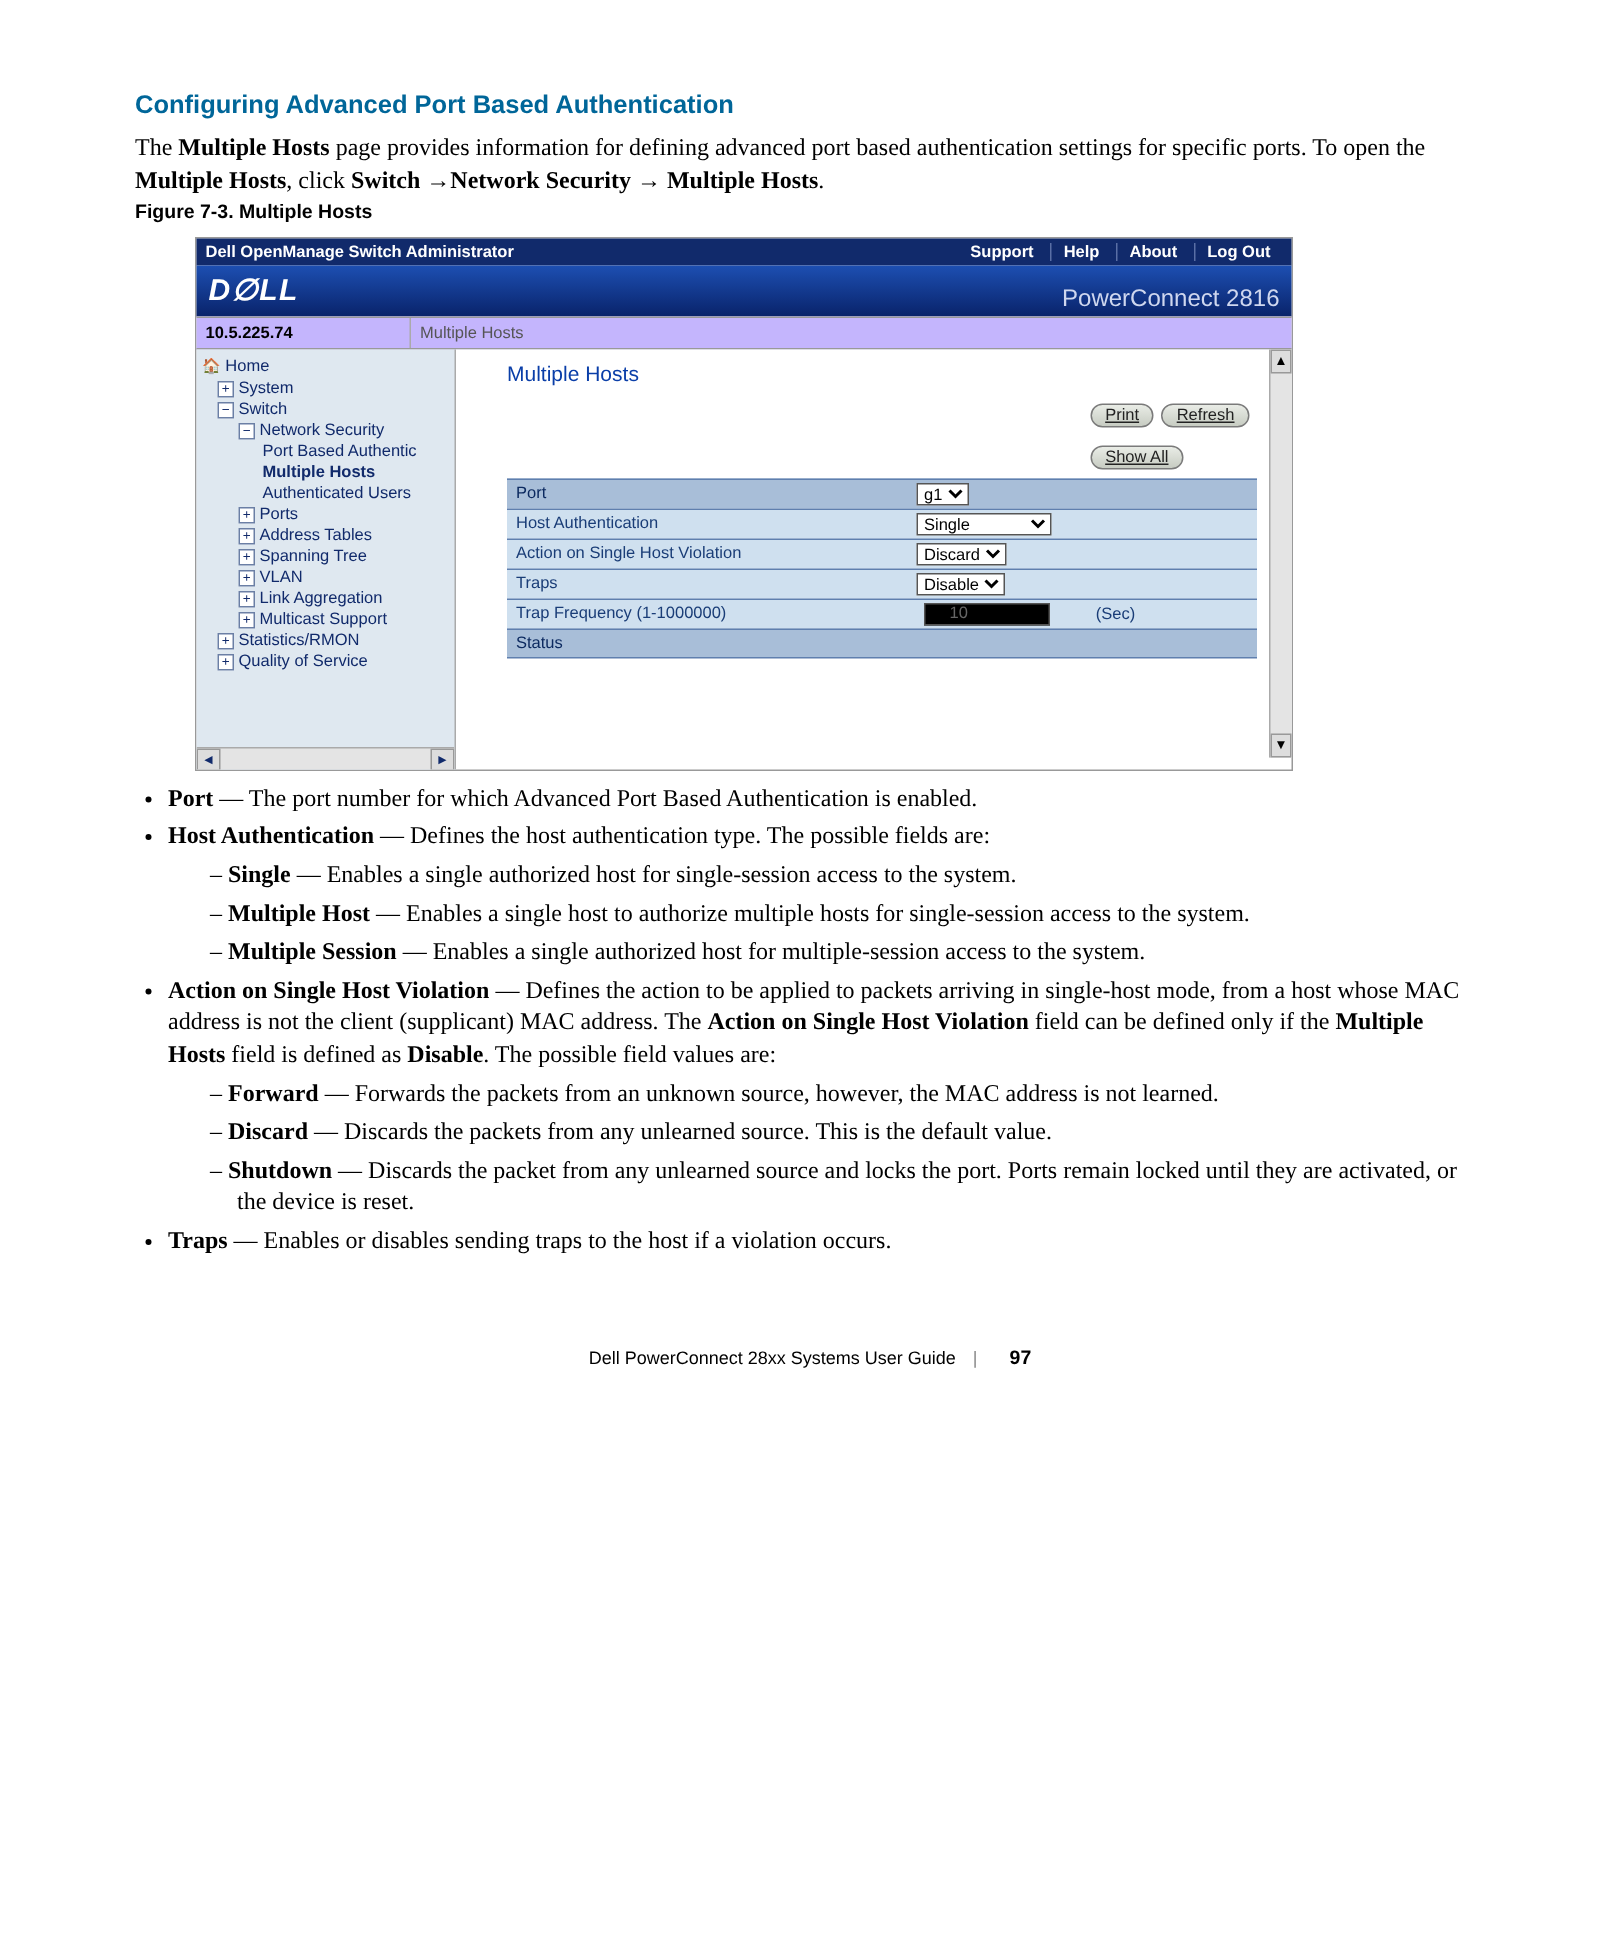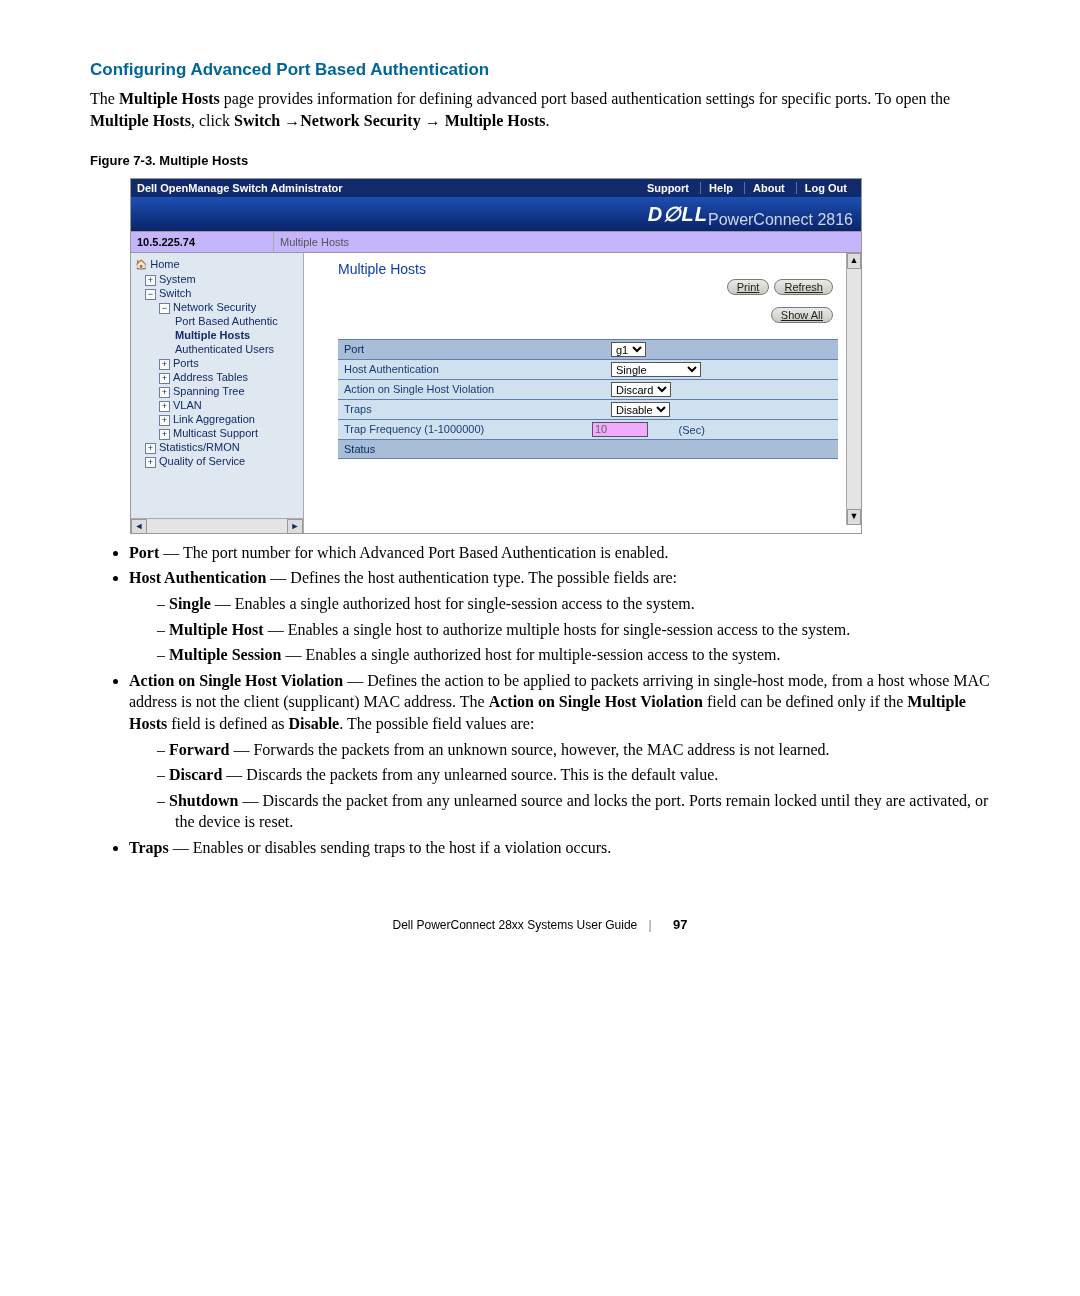--- a/index.html
+++ b/index.html
@@ -15,21 +15,20 @@
   .section-title {
     font-family: Arial, Helvetica, sans-serif;
     font-weight: bold;
     color: #006699;
     font-size: 17px;
     margin-bottom: 8px;
   }
   .intro {
     font-size: 16px;
     line-height: 1.4;
-    margin-bottom: 20px;
   }
   .figure-caption {
     font-family: Arial, Helvetica, sans-serif;
     font-weight: bold;
     font-size: 13px;
     margin-bottom: 10px;
   }
   
   .shot {
     border: 1px solid #999;
@@ -58,21 +57,21 @@
     padding: 0 8px;
     border-left: 1px solid #5a6fa5;
     font-size: 11px;
   }
   .titlebar .links a:first-child { border-left: none; }
   .logo-row {
     background: linear-gradient(#1d4fb2, #09236a);
     color: #fff;
     padding: 4px 8px;
     display: flex;
-    justify-content: flex-end;
+    justify-content: space-between;
     align-items: center;
     height: 26px;
   }
   .logo {
     font-family: Arial, sans-serif;
     font-weight: bold;
     font-style: italic;
     font-size: 20px;
     letter-spacing: 1px;
     color: #fff;
@@ -127,21 +126,21 @@
     height: 272px;
     box-sizing: border-box;
   }
   .content-scroll {
     position:absolute; top:0; right:0; bottom:0; width:14px;
     background:#e4e4e4; border-left:1px solid #aaa;
     display:flex; flex-direction:column; justify-content:space-between;
   }
   .content-scroll .arrow { height:14px; background:#ddd; border:1px solid #999; font-size:9px; line-height:12px; text-align:center; }
   .panel-title { color:#0a3ea8; font-size:14px; font-weight:normal; }
-  .panel-actions { position:absolute; top:26px; right:28px; text-align:right; }
+  .panel-actions { position:absolute; top:36px; right:28px; text-align:left; }
   .pbtn {
     display:inline-block;
     background:linear-gradient(#e9ece6,#c7ccc2);
     border:1px solid #7a7a7a;
     border-radius:9px;
     padding:1px 9px;
     font-size:11px;
     color:#222;
     text-decoration:underline;
     margin-left:2px;
@@ -161,36 +160,36 @@
     height:14px;
   }
   .form-table .hdr td { background:#a8bed8; color:#0c2a60; font-weight:normal; }
   .form-table td.c2 { width:240px; }
   .sel {
     font-size:11px; background:#fff; border:1px solid #555;
     height:15px;
     margin-left:19px;
   }
   .inp {
-    font-size:11px; border:1px solid #555; padding:0 2px; width:50px; height:13px;
-    background:#f0abfc; color:#666;
+    font-size:11px; border:1px solid #555; padding:0 16px; width:50px; height:13px;
+    background:#000000; color:#666;margin-left:24px;
   }
   .apply-wrap { text-align:center; margin-top:12px; }
   .apply {
     display:inline-block;
     background:linear-gradient(#e9ece6,#c7ccc2);
     border:1px solid #7a7a7a;
     border-radius:10px;
     padding:2px 12px;
     font-size:11px;
     text-decoration:underline;
   }
   
   ul.doc { margin: 6px 0 0 10px; padding:0; }
-  ul.doc > li { margin: 4px 0 4px 29px; line-height:1.35; }
+  ul.doc > li { margin: 4px 0 4px 12px; line-height:1.35; }
   ul.sub { list-style: none; margin: 4px 0 0 0; padding:0; }
   ul.sub > li { margin: 4px 0 4px 28px; text-indent:-18px; padding-left:18px; line-height:1.35; }
   ul.sub > li::before { content: "–  "; }
   b { font-weight: bold; }
   .footer {
     margin-top: 58px;
     text-align: center;
     font-family: Arial, Helvetica, sans-serif;
     font-size: 12px;
   }

